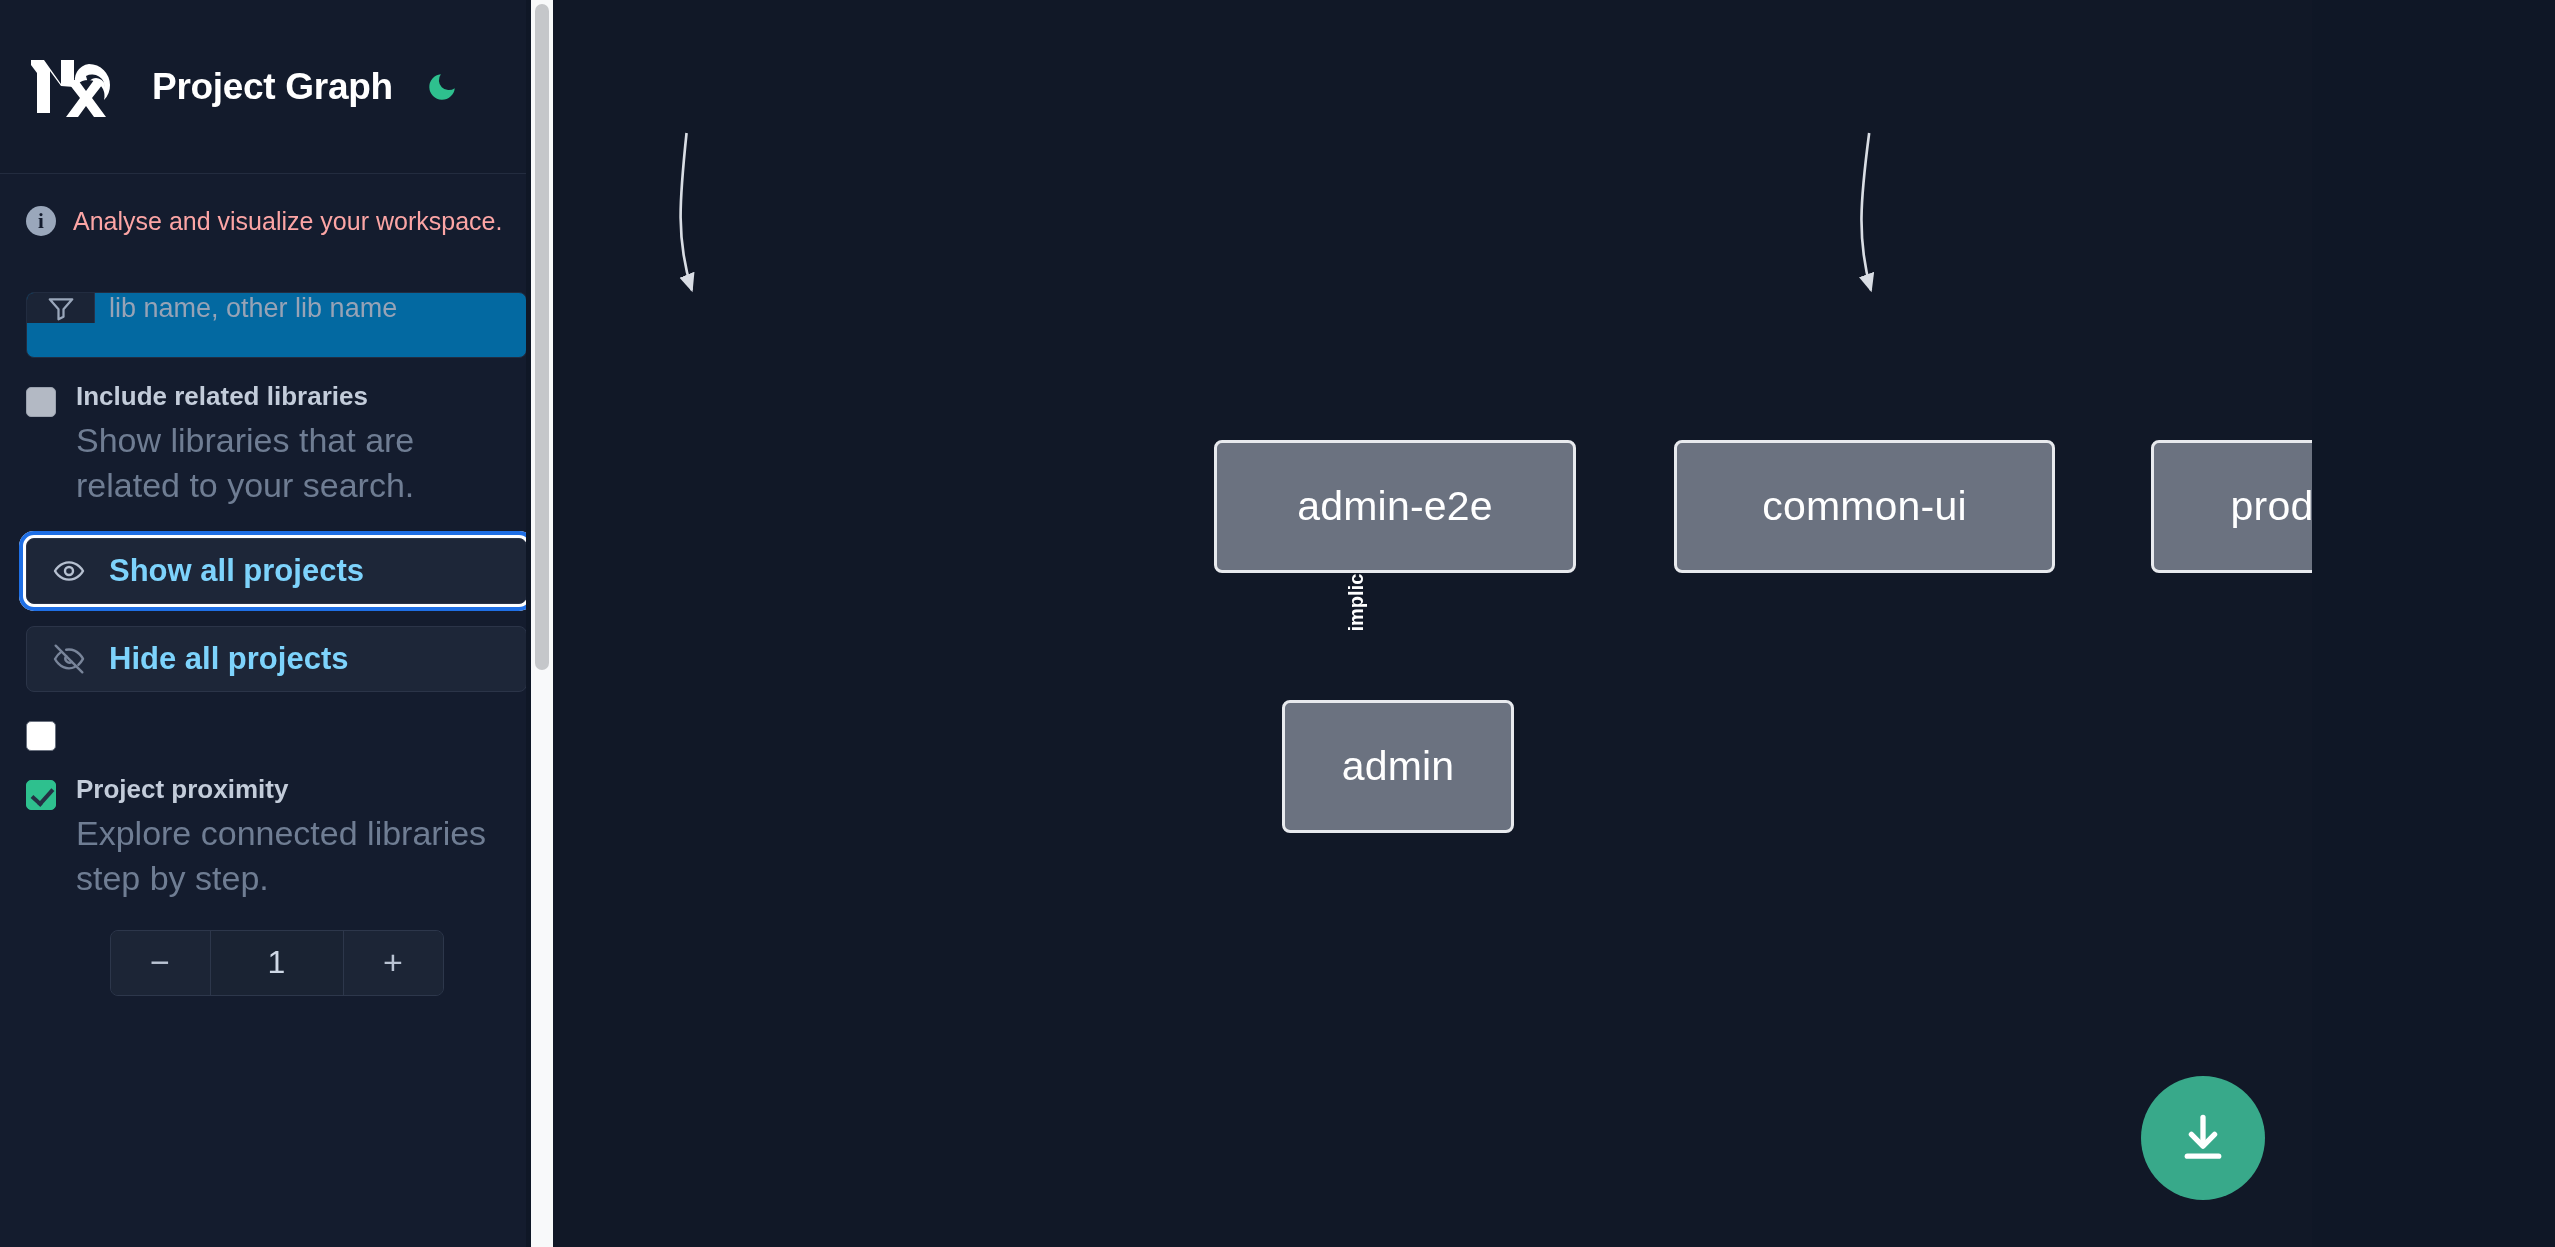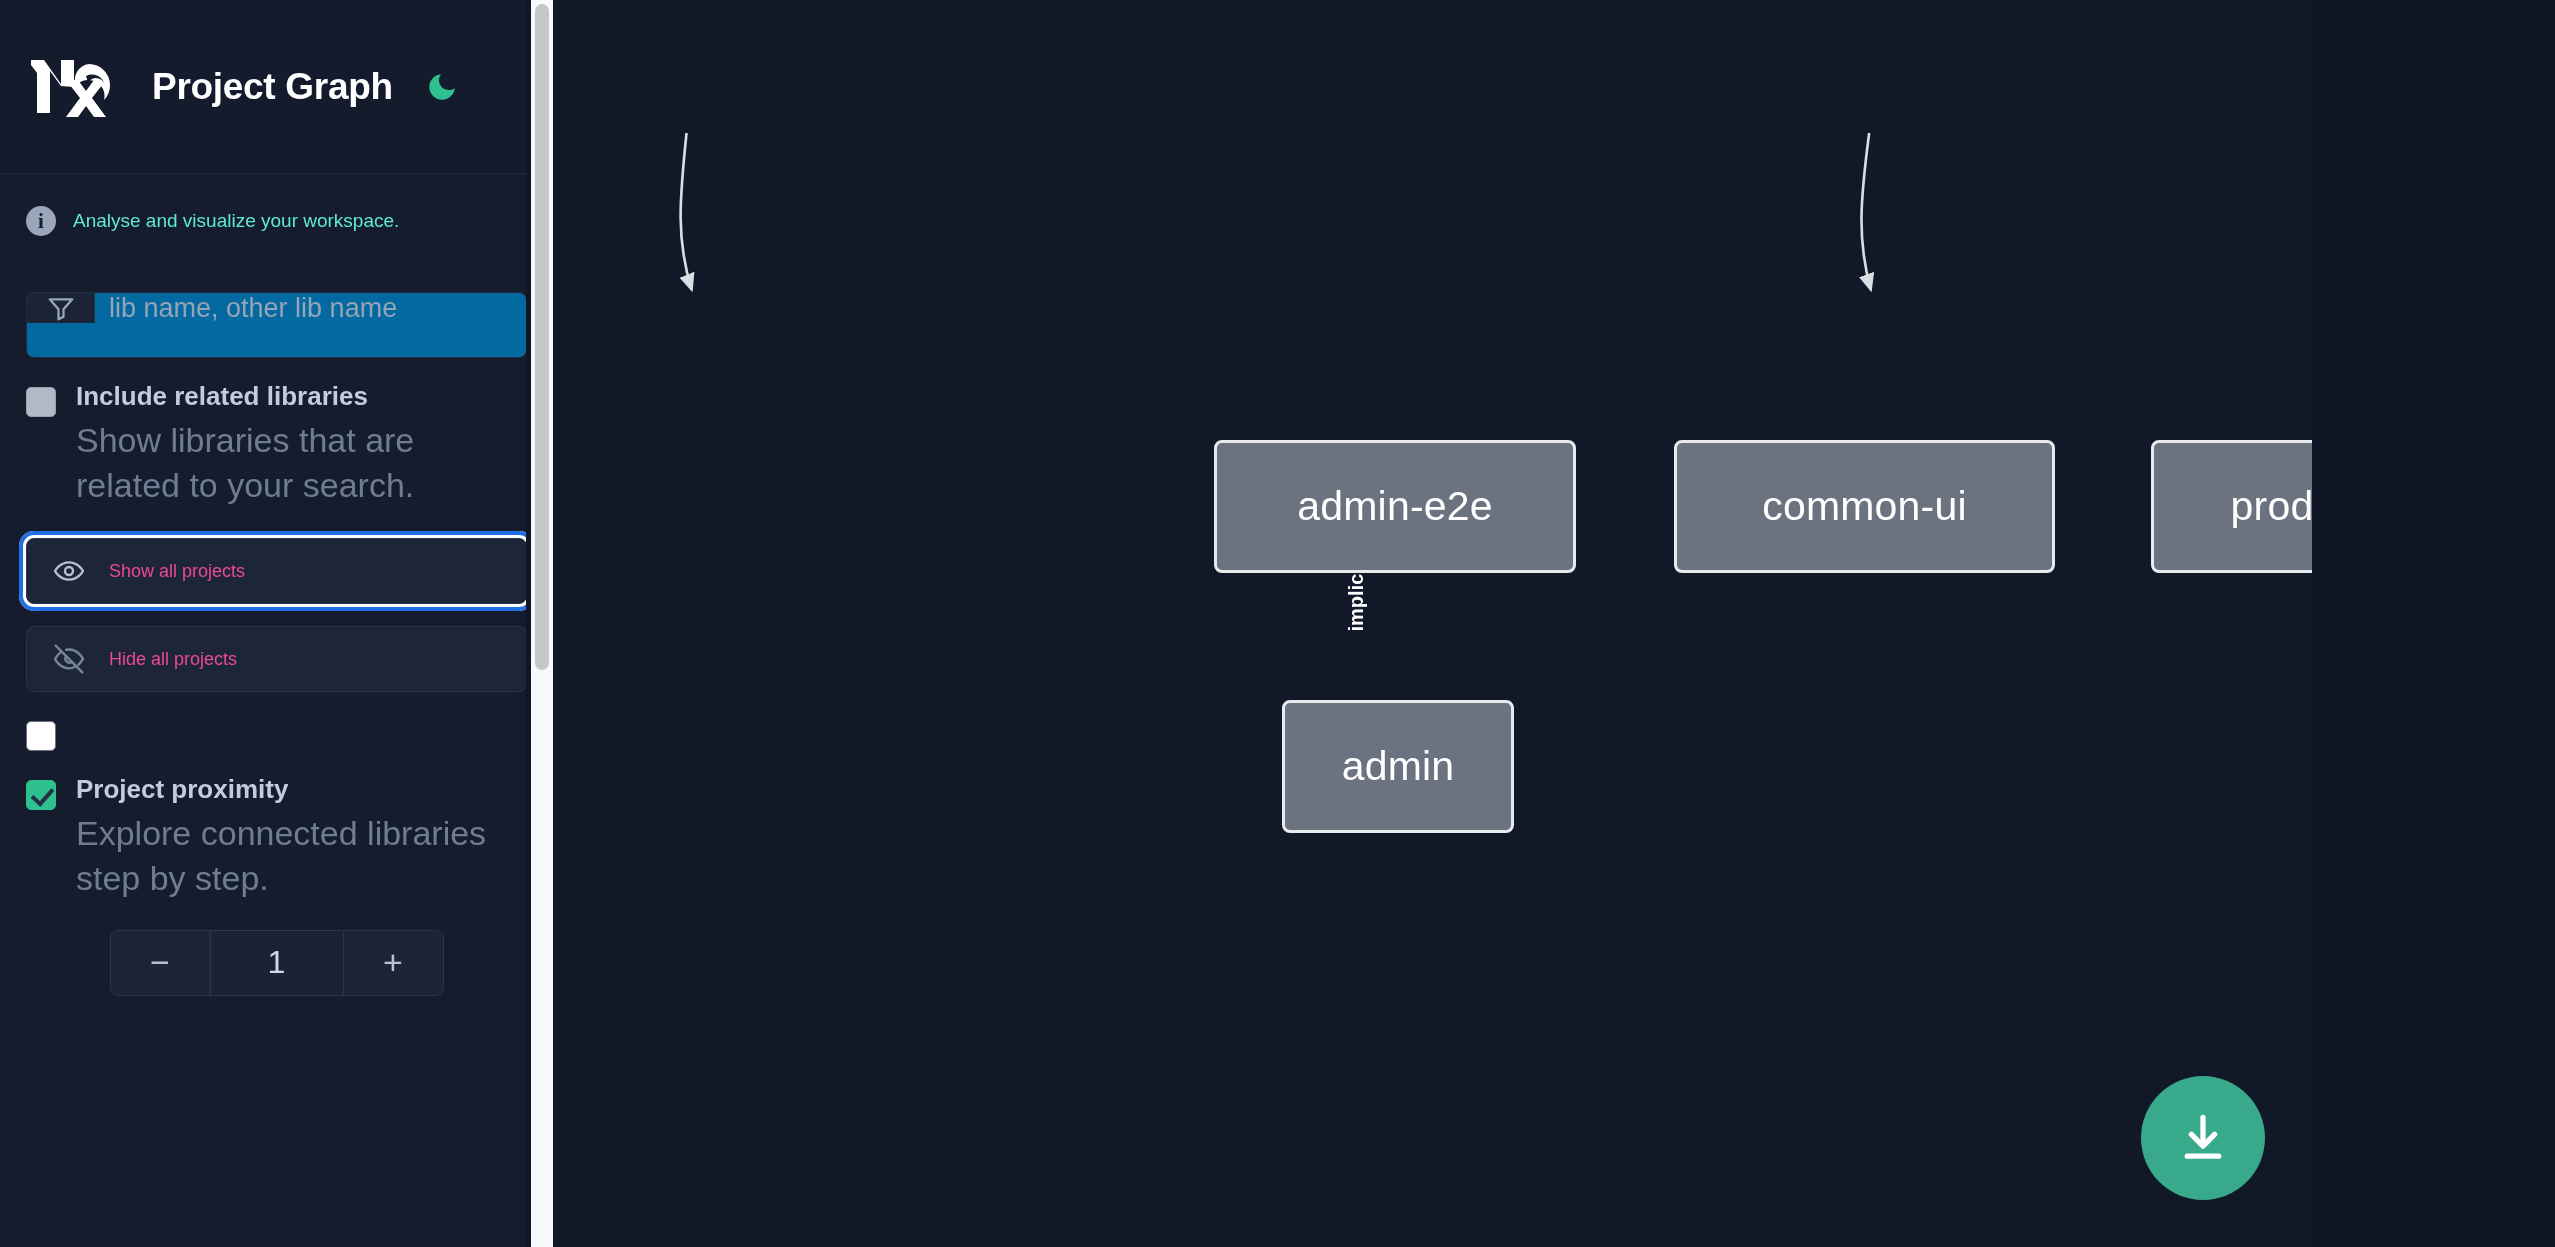--- a/index.html
+++ b/index.html
@@ -85,22 +85,22 @@
     background: #9aa7bb;
     color: #141c2e;
     font-size: 21px;
     font-weight: 700;
     display: flex;
     align-items: center;
     justify-content: center;
     font-family: "Liberation Serif", serif;
   }
   .sb-tagline-text {
-    font-size: 19px;
-    color: #5eead4;
+    font-size: 25px;
+    color: #fca5a5;
     white-space: nowrap;
   }
 
   
   .sb-search-wrap { padding: 30px 26px 0 26px; }
   .search-box {
     display: flex;
     align-items: flex-start;
     height: 66px;
     background: #0369a1;
@@ -183,23 +183,23 @@
     padding-left: 22px;
     gap: 20px;
     cursor: pointer;
   }
   .big-btn.focused {
     outline: 4px solid #1f6fe5;
     outline-offset: 3px;
     box-shadow: 0 0 0 7px #ffffff;
   }
   .big-btn-label {
-    font-size: 18px;
-    font-weight: 400;
-    color: #ec4899;
+    font-size: 31px;
+    font-weight: 700;
+    color: #7dd3fc;
   }
   .big-btn .bico { width: 40px; height: 40px; flex: 0 0 40px; display: flex; align-items: center; justify-content: center; }
 
   
   .stepper-wrap { padding: 28px 26px 0 26px; display: flex; justify-content: center; }
   .stepper {
     display: flex;
     height: 66px;
     border: 1px solid #2d374b;
     border-radius: 8px;

